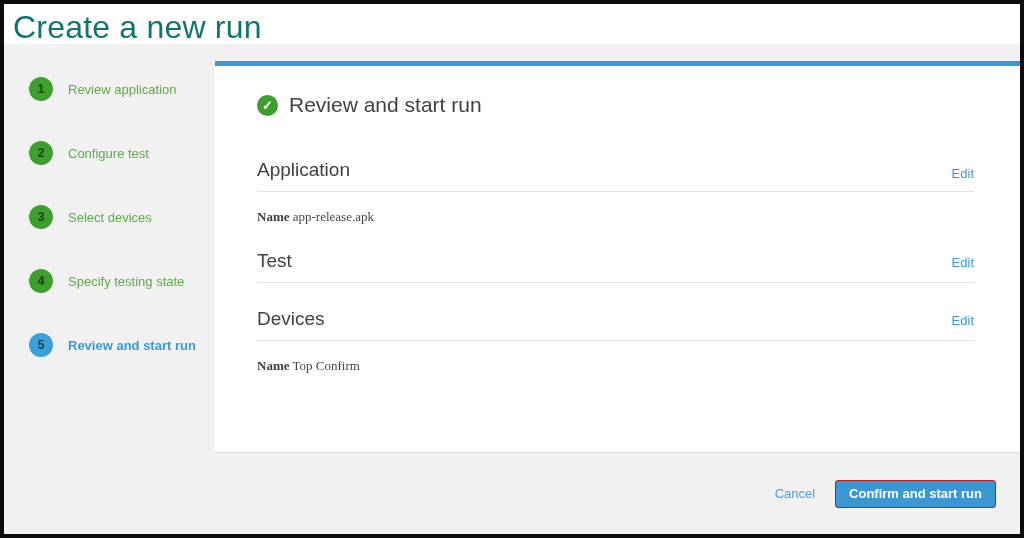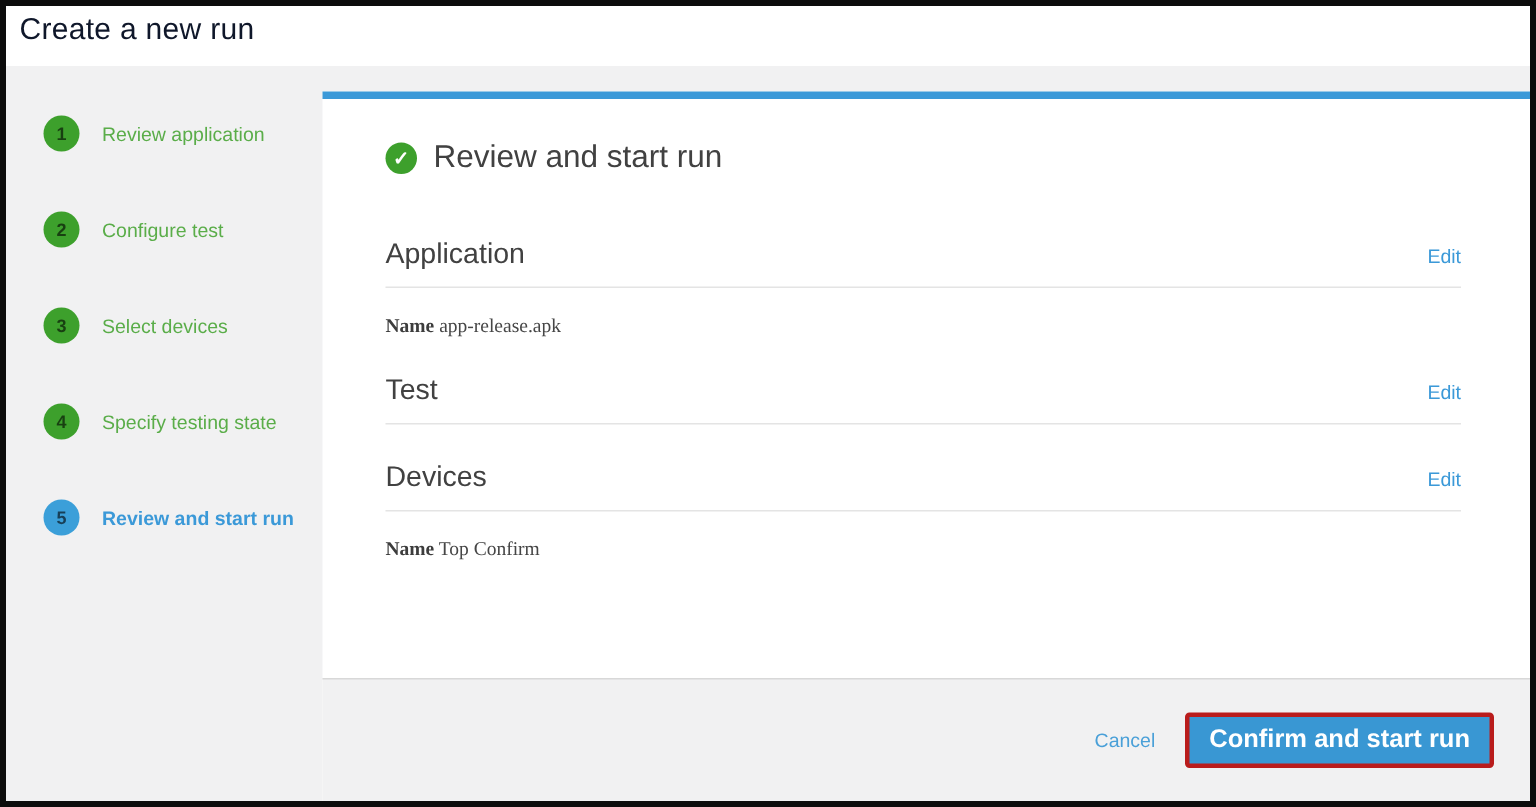--- a/index.html
+++ b/index.html
@@ -11,23 +11,23 @@
     color: #444;
     overflow: hidden;
   }
   
   .title-strip {
     background: #ffffff;
     height: 40px;
     padding: 5px 0 0 9px;
   }
   .title-strip h1 {
-    font-size: 20px;
+    font-size: 32px;
     font-weight: 400;
-    color: #0f172a;
+    color: #0f766e;
     letter-spacing: 0.2px;
   }
   
   .content-row {
     display: flex;
     height: calc(100% - 40px);
   }
   
   .steps {
     width: 211px;
@@ -107,21 +107,21 @@
   .intro a {
     color: #54a8da;
     text-decoration: none;
   }
   .section-heading-row {
     display: flex;
     justify-content: space-between;
     align-items: baseline;
     margin-top: 25px;
   }
-  .section-heading-row.first { margin-top: 42px; }
+  .section-heading-row.first { margin-top: 42px; align-items: flex-end; }
   .section-heading-row h3 {
     font-size: 19px;
     font-weight: 400;
     color: #414141;
   }
   .edit-link {
     font-size: 13px;
     color: #3b99d8;
     text-decoration: none;
   }
@@ -148,25 +148,25 @@
   }
   .cancel-link {
     font-size: 13px;
     color: #4aa0d8;
     text-decoration: none;
     margin-right: 20px;
     cursor: pointer;
   }
   .confirm-button {
     background: #3997d3;
-    border: 3px solid #b91c1c;
+    border: 1px solid #b91c1c;
     border-radius: 3px;
     color: #ffffff;
     font-family: "Liberation Sans", sans-serif;
-    font-size: 17px;
+    font-size: 13px;
     font-weight: 700;
     padding: 5px 13px 6px 13px;
     cursor: pointer;
   }
 </style>
 </head>
 <body>
 
 <div class="title-strip">
   <h1>Create a new run</h1>

